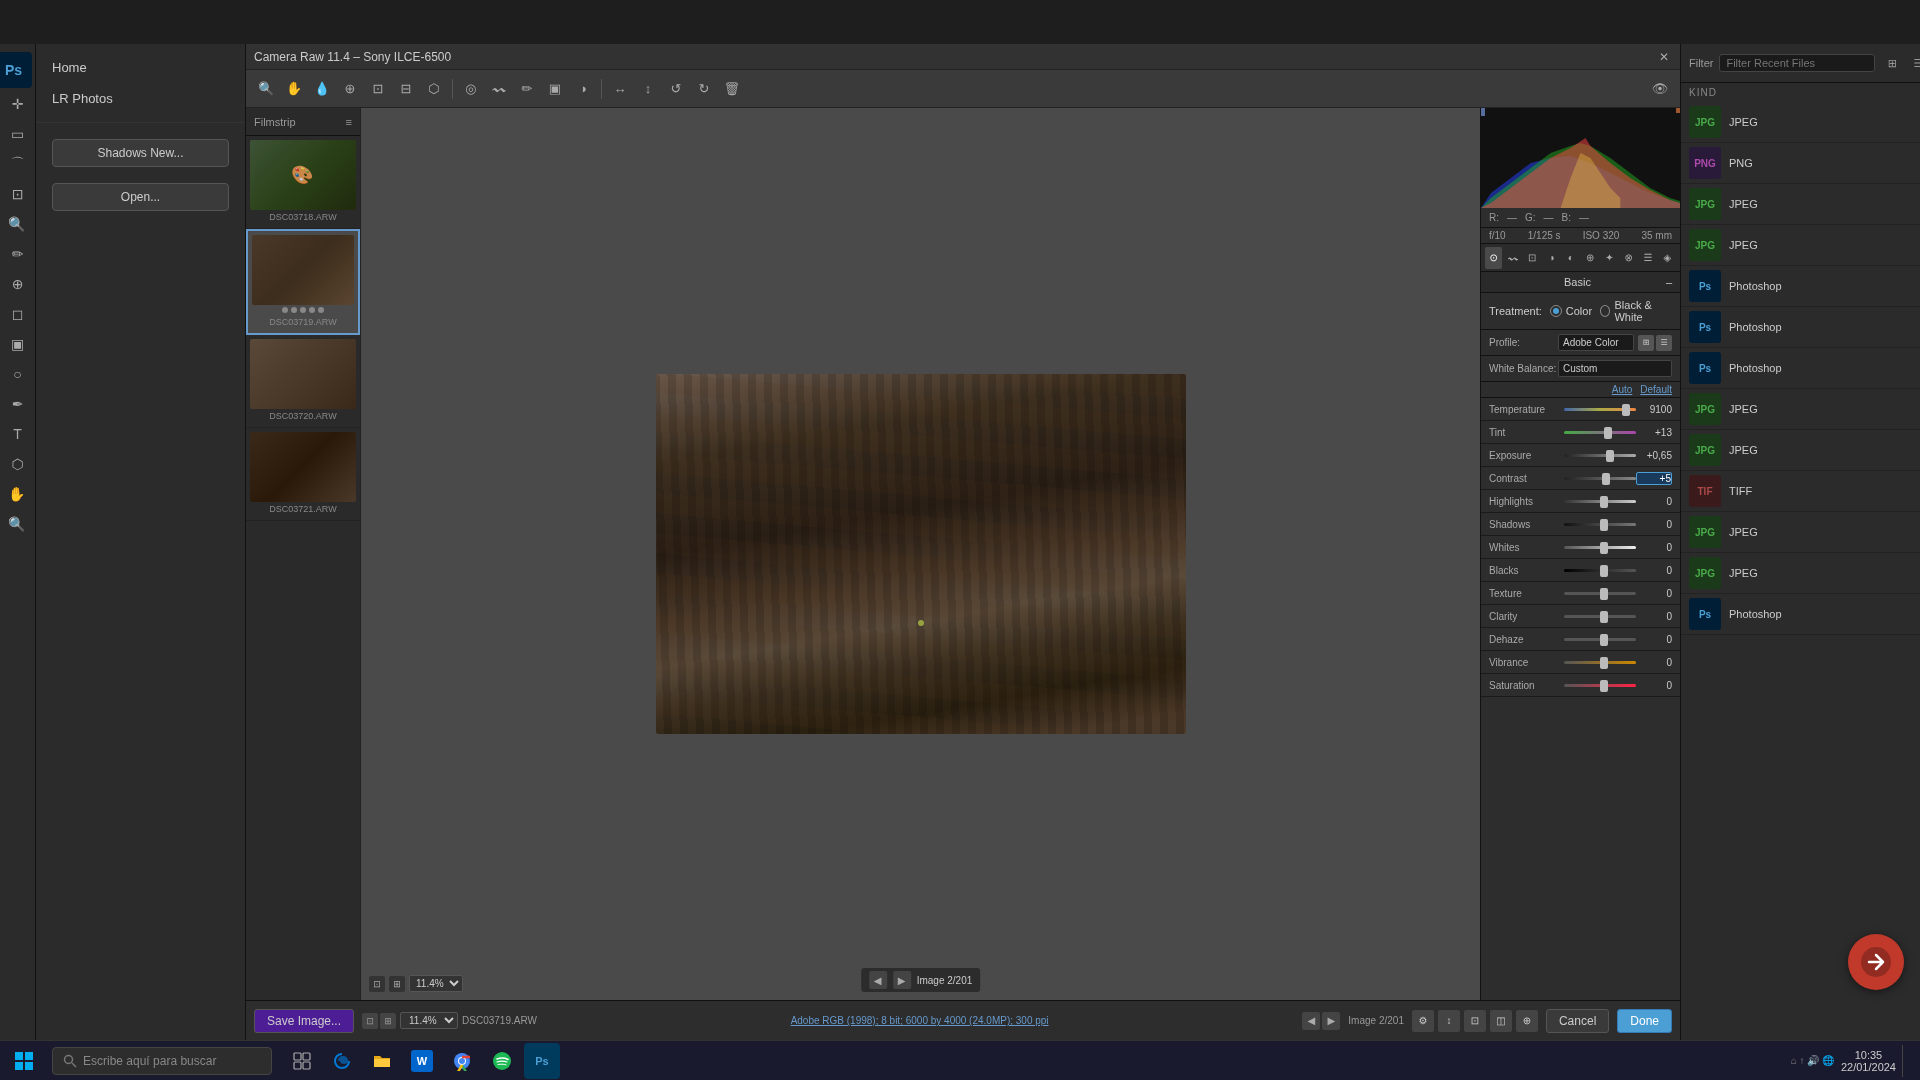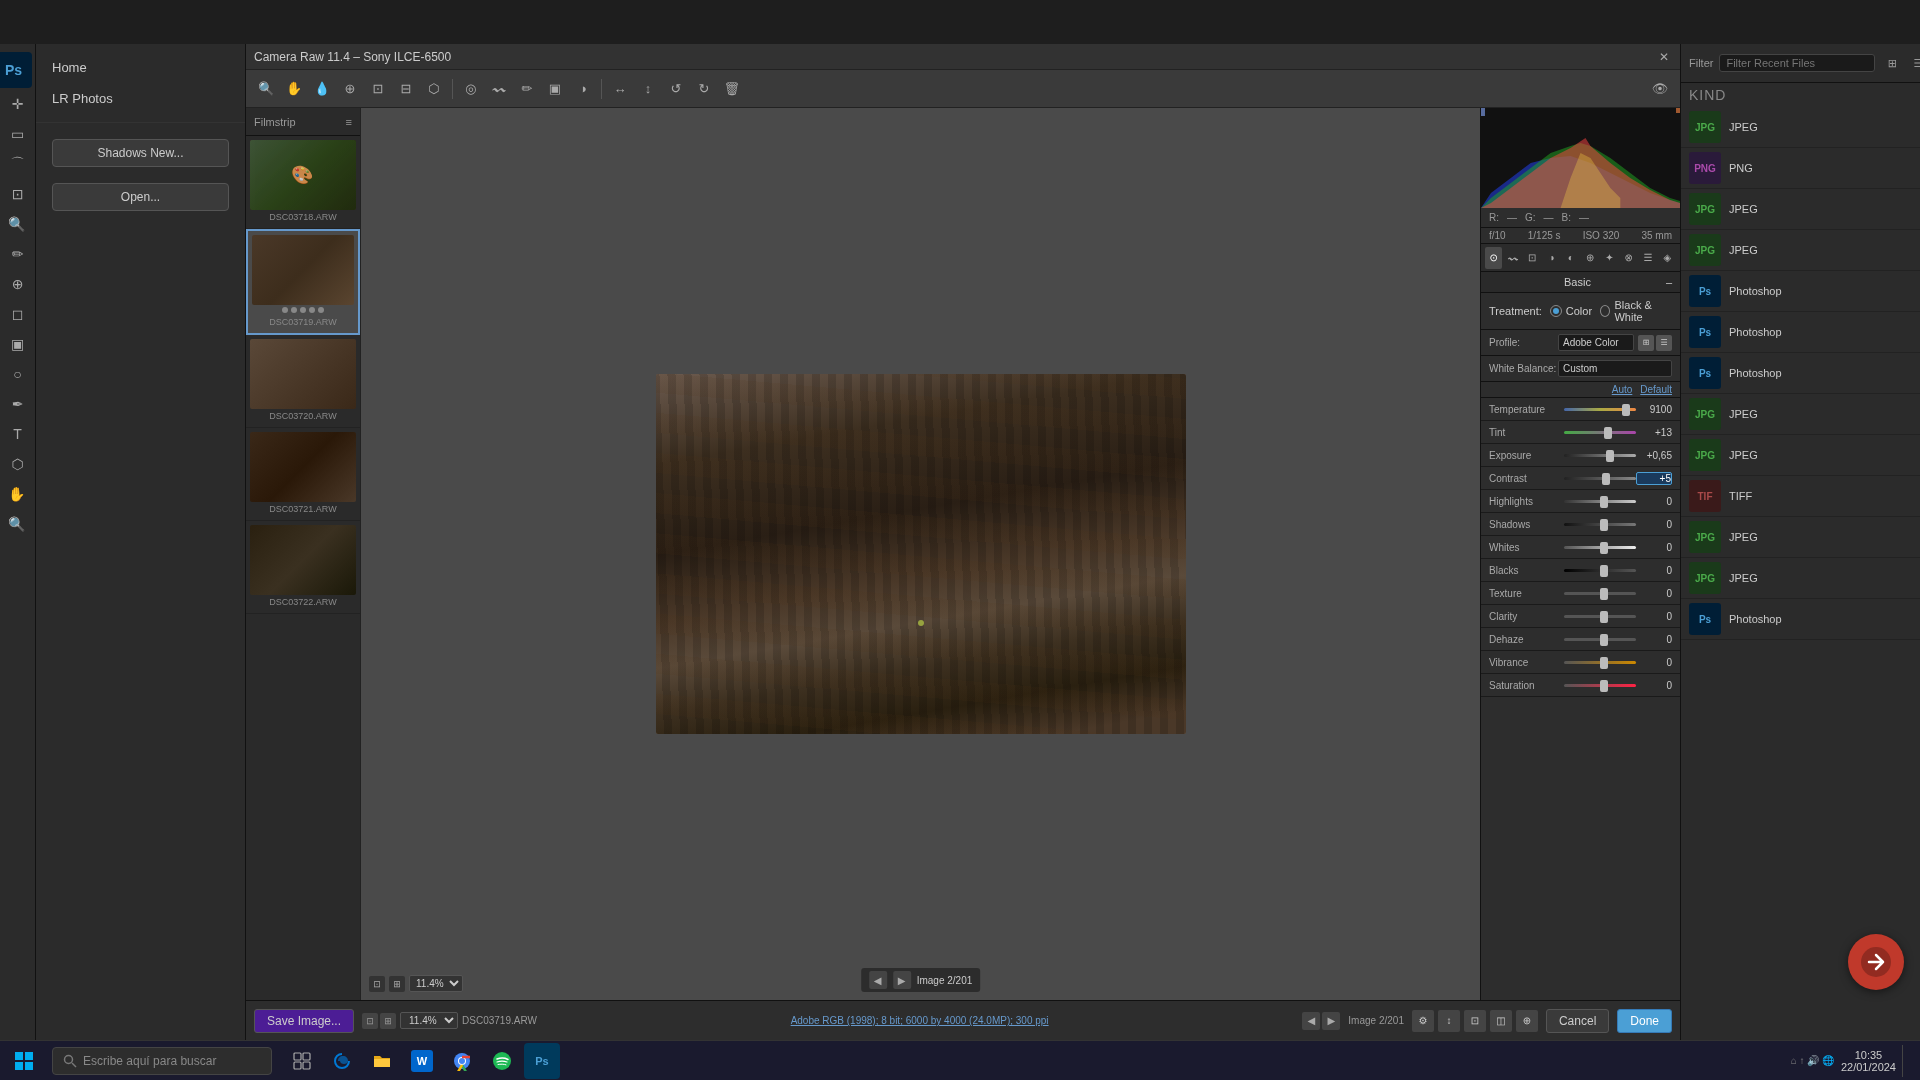--- a/index.html
+++ b/index.html
@@ -19,21 +19,21 @@
     .ps-left-sidebar { position: absolute; top: 44px; left: 0; width: 36px; bottom: 40px; background: #2b2b2b; display: flex; flex-direction: column; align-items: center; padding-top: 8px; gap: 2px; border-right: 1px solid #111; }
     .ps-tool { width: 28px; height: 28px; display: flex; align-items: center; justify-content: center; border-radius: 3px; cursor: pointer; color: #aaa; font-size: 14px; }
 
     
     .ps-right-sidebar { position: absolute; top: 44px; right: 0; width: 240px; bottom: 40px; background: #2b2b2b; border-left: 1px solid #111; display: flex; flex-direction: column; }
     .ps-right-sidebar-header { padding: 8px; display: flex; align-items: center; justify-content: space-between; border-bottom: 1px solid #111; }
     .filter-label { font-size: 11px; color: #999; }
     .filter-input { flex: 1; background: #1a1a1a; border: 1px solid #444; border-radius: 3px; color: #ccc; padding: 2px 6px; font-size: 11px; margin: 0 6px; }
     .view-icons { display: flex; gap: 4px; }
     .view-icon-btn { width: 22px; height: 22px; display: flex; align-items: center; justify-content: center; cursor: pointer; color: #999; }
-    .ps-kind-label { padding: 4px 8px; font-size: 14px; color: #888; text-transform: uppercase; letter-spacing: 1px; }
+    .ps-kind-label { padding: 4px 8px; font-size: 10px; color: #888; text-transform: uppercase; letter-spacing: 1px; }
     .ps-right-item { display: flex; align-items: center; padding: 4px 8px; cursor: pointer; border-bottom: 1px solid #222; }
     .ps-right-item-icon { width: 32px; height: 32px; background: #1a3a5c; display: flex; align-items: center; justify-content: center; border-radius: 3px; margin-right: 8px; font-size: 10px; font-weight: bold; color: #4b9fd5; flex-shrink: 0; }
     .ps-right-item-label { font-size: 11px; color: #ccc; }
     .red-circle-btn { position: absolute; bottom: 50px; right: 16px; width: 56px; height: 56px; border-radius: 50%; background: #c0392b; display: flex; align-items: center; justify-content: center; cursor: pointer; box-shadow: 0 2px 8px rgba(0,0,0,0.5); }
     .red-circle-inner { width: 30px; height: 30px; background: #922b21; border-radius: 50%; display: flex; align-items: center; justify-content: center; }
 
     
     .ps-main { position: absolute; top: 44px; left: 36px; right: 240px; bottom: 40px; display: flex; }
 
     
@@ -308,26 +308,20 @@
             <div class="cr-thumb-label">DSC03720.ARW</div>
           </div>
 
           <div class="cr-filmstrip-item">
             <div class="cr-thumb thumb-dark">
               <div style="width:100%;height:100%;background:linear-gradient(135deg,#3a2818,#2a1808,#4a3828);"></div>
             </div>
             <div class="cr-thumb-label">DSC03721.ARW</div>
           </div>
 
-          <div class="cr-filmstrip-item">
-            <div class="cr-thumb">
-              <div style="width:100%;height:100%;background:linear-gradient(135deg,#2a2010,#3a3020,#1a1808);"></div>
-            </div>
-            <div class="cr-thumb-label">DSC03722.ARW</div>
-          </div>
 
         </div>
       </div>
 
       <div class="cr-image-area">
         <div class="cr-image">
 
           <div style="width:100%;height:100%;background:
             linear-gradient(170deg, #6b5a4e 0%, #3d2f20 20%, #2a1f15 40%, #4a3828 55%, #5a4a3a 65%, #3d3020 75%, #2a2010 85%, #4a3828 95%);
             position:relative;overflow:hidden;">

